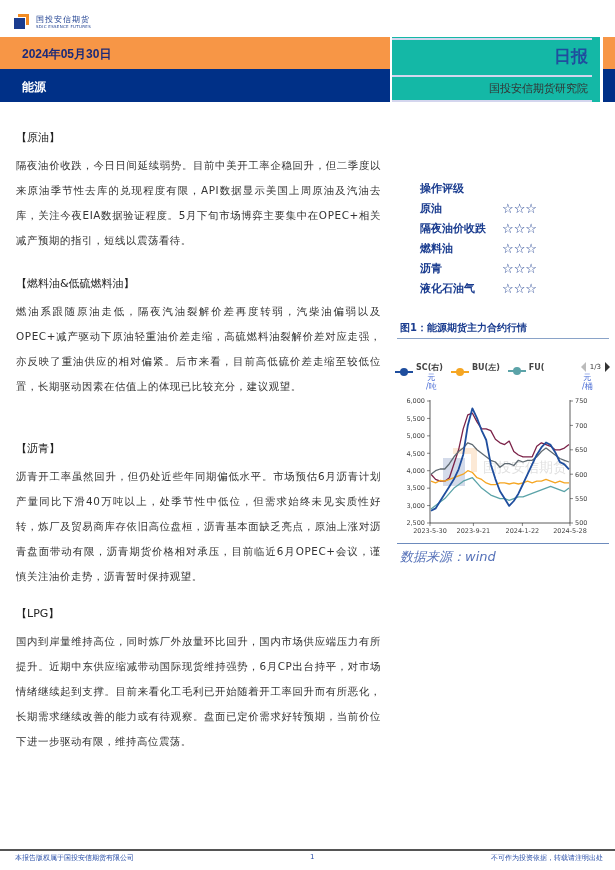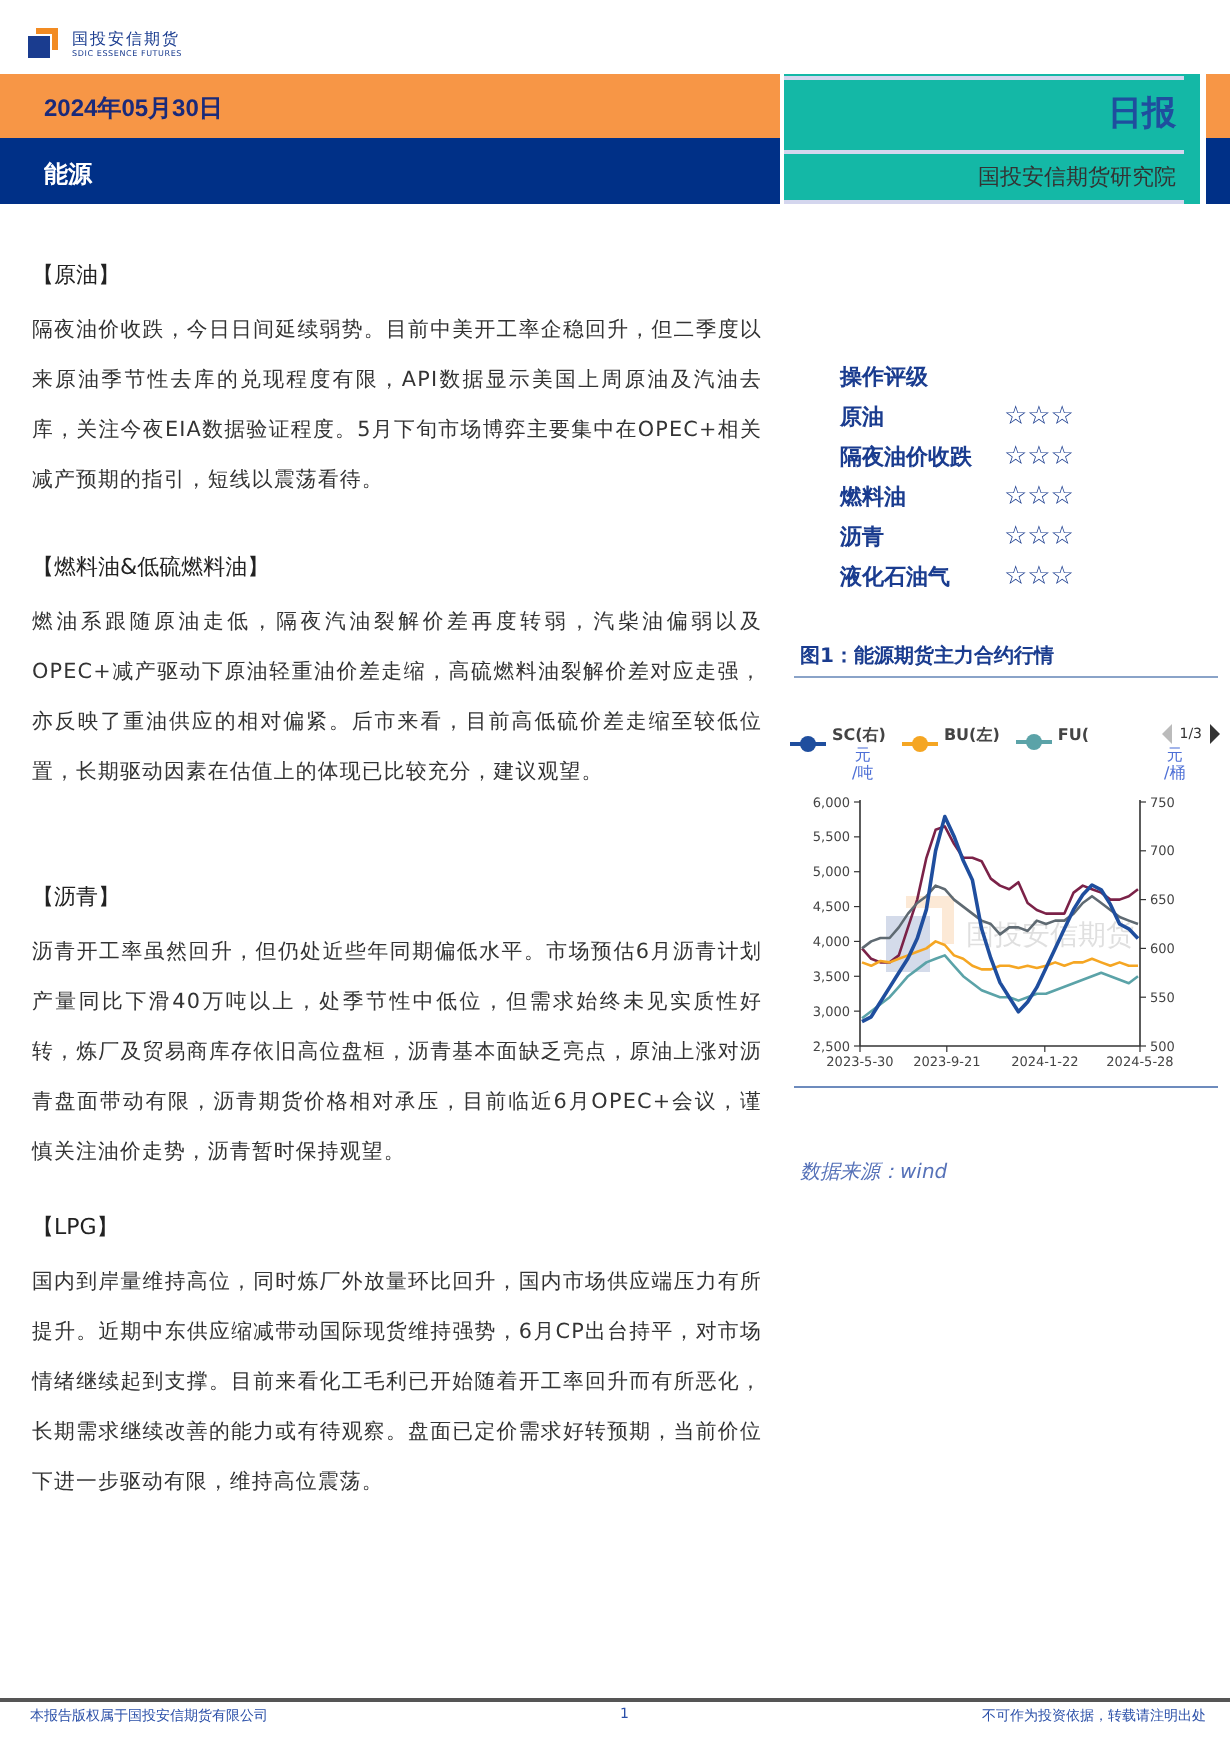--- a/index.html
+++ b/index.html
@@ -32,21 +32,21 @@
 
     .rating { position: absolute; left: 420px; top: 181px; }
     .rating-title { font-size: 11px; font-weight: bold; color: #1a3c8f; margin-bottom: 6px; height: 14px; font-family: "DejaVu Sans", sans-serif; }
     .rating-row { display: flex; height: 20px; }
     .rating-name { width: 82px; font-size: 11px; font-weight: bold; color: #1a3c8f; font-family: "DejaVu Sans", sans-serif; }
     .rating-stars { font-size: 13px; color: #1a3c8f; letter-spacing: 0px; font-family: "DejaVu Sans", sans-serif; }
 
     .fig-title { position: absolute; left: 400px; top: 321px; font-size: 10px; font-weight: bold; color: #1a3c8f; font-family: "DejaVu Sans", sans-serif; text-align: center; }
     .fig-line-top { position: absolute; left: 397px; top: 338px; width: 212px; height: 1px; background: #8aa3c8; }
     .fig-line-bot { position: absolute; left: 397px; top: 543px; width: 212px; height: 1px; background: #6d8bbd; }
-    .fig-source { position: absolute; left: 400px; top: 579px; font-size: 10px; font-style: italic; color: #5571b8; font-family: "DejaVu Sans", sans-serif; }
+    .fig-source { position: absolute; left: 400px; top: 548px; font-size: 13px; font-style: italic; color: #5571b8; font-family: "DejaVu Sans", sans-serif; }
 
     .legend { position: absolute; left: 395px; top: 360px; width: 215px; height: 14px; display: flex; align-items: center; font-size: 8px; color: #444; font-family: "DejaVu Sans", sans-serif; }
     .leg-item { display: flex; align-items: flex-end; margin-right: 8px; white-space: nowrap; font-weight: bold; }
     .leg-line { position: relative; width: 18px; height: 2px; margin-right: 3px; }
     .leg-dot { position: absolute; left: 5px; top: -3px; width: 8px; height: 8px; border-radius: 50%; }
     .leg-nav { display: flex; align-items: center; font-size: 7px; color: #333; position: absolute; right: 0; }
     .leg-nav .tri-l { width: 0; height: 0; border-top: 5px solid transparent; border-bottom: 5px solid transparent; border-right: 5px solid #bbb; margin-right: 4px; }
     .leg-nav .tri-r { width: 0; height: 0; border-top: 5px solid transparent; border-bottom: 5px solid transparent; border-left: 5px solid #333; margin-left: 4px; }
     .unit { position: absolute; font-size: 8px; color: #4d6fd6; line-height: 9px; text-align: center; font-family: "DejaVu Sans", sans-serif; }
 

